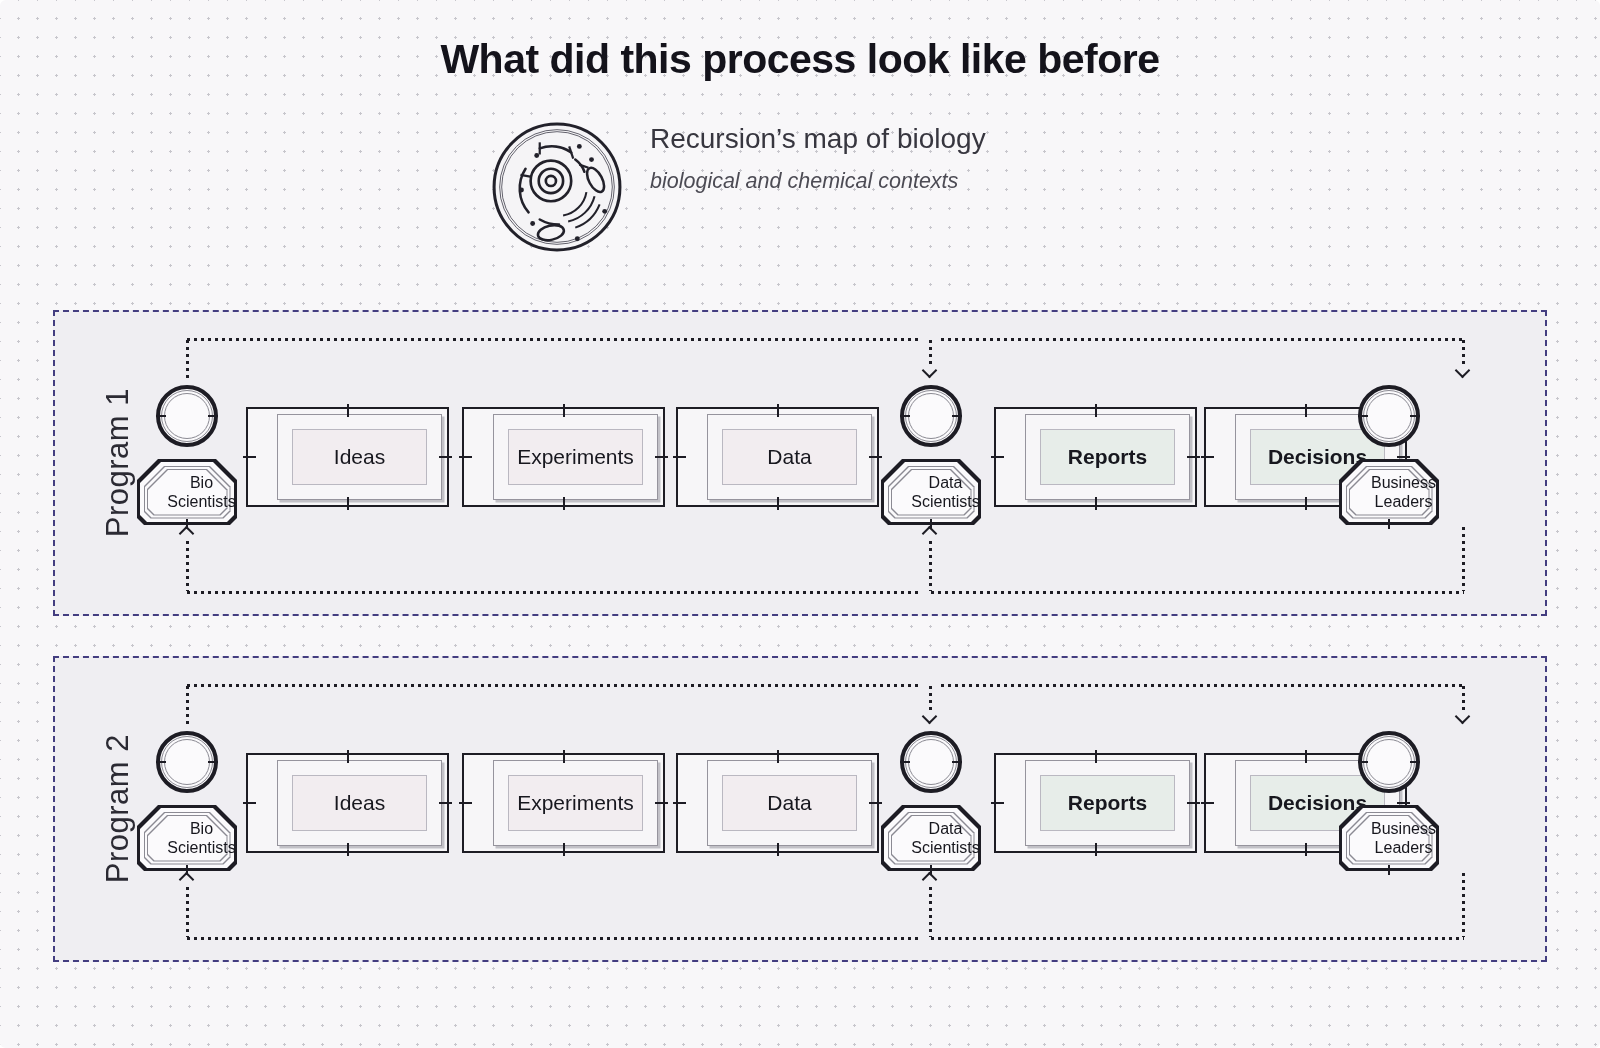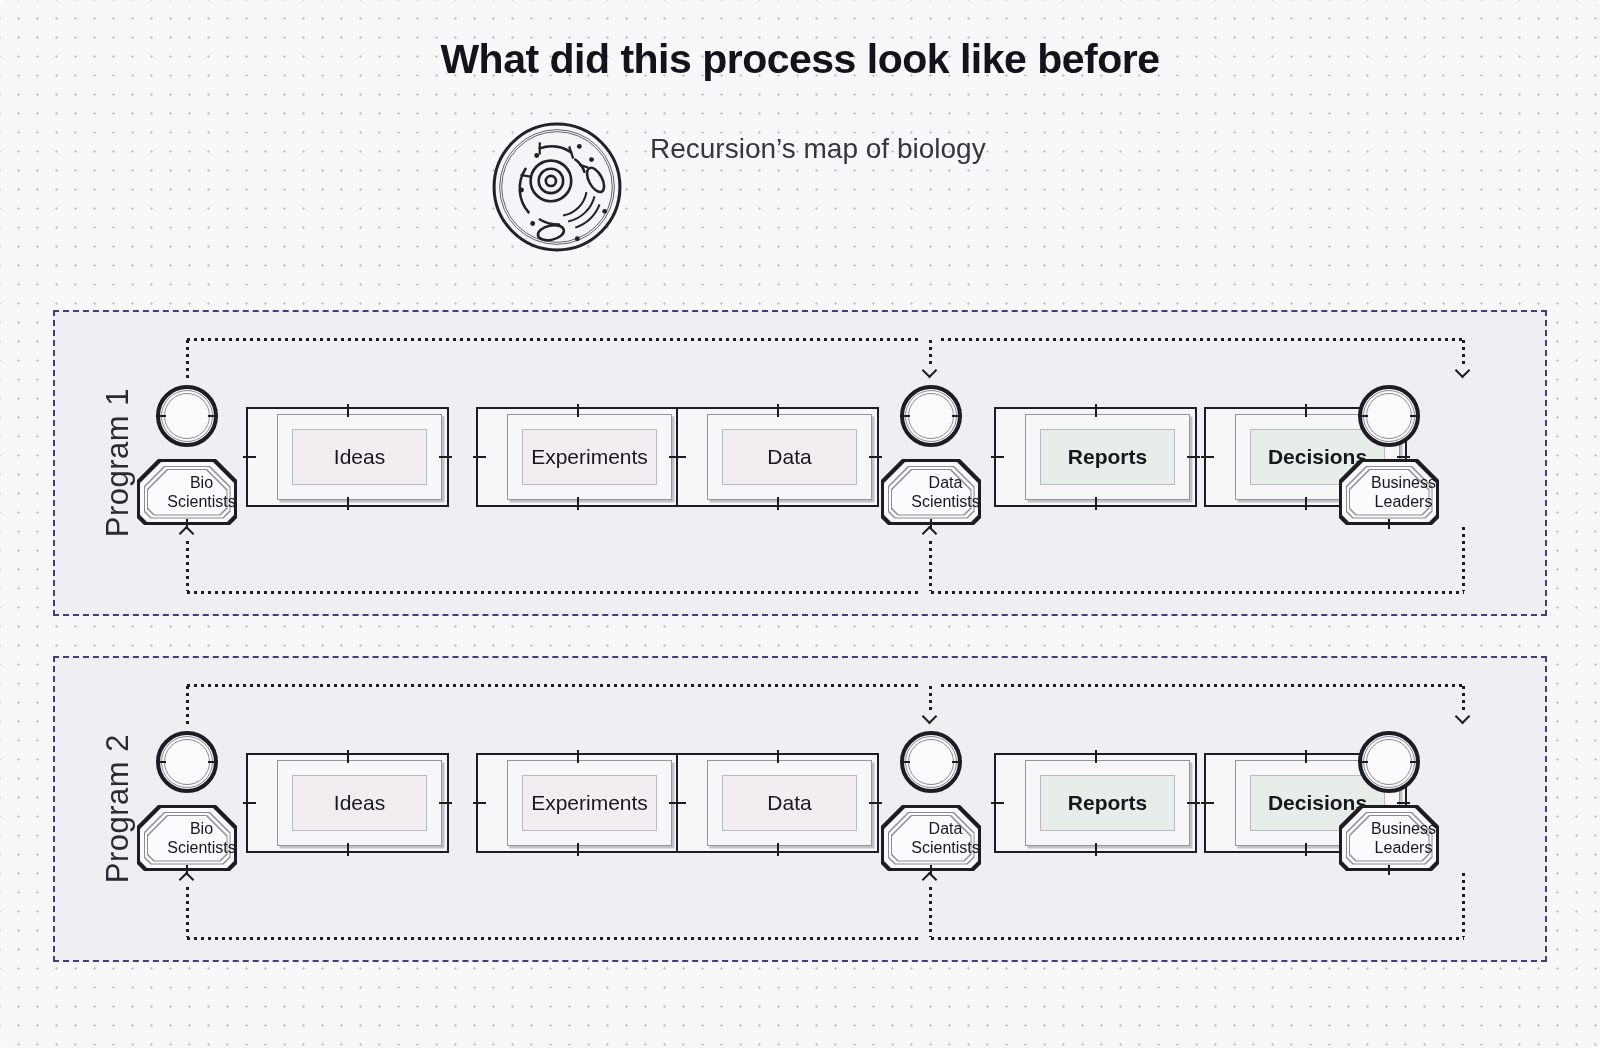--- a/index.html
+++ b/index.html
@@ -16,40 +16,40 @@
   }
 
   .title {
     position: absolute; top: 36px; left: 0; width: 100%;
     text-align: center; font-size: 41px; font-weight: 700;
     letter-spacing: -0.5px; color: #14131b;
   }
 
   .hero { position: absolute; left: 490px; top: 119px; width: 700px; height: 140px; }
   .hero svg { display: block; }
-  .hero-text { position: absolute; left: 160px; top: 14px; width: 540px; }
+  .hero-text { position: absolute; left: 160px; top: 4px; width: 540px; }
   .hero-heading { font-size: 28px; color: #37363f; margin-bottom: 9px; }
   .hero-sub { font-size: 21.5px; font-style: italic; color: #4c4b54; line-height: 35px; }
 
   .panel {
     position: absolute; left: 53px; width: 1494px; height: 306px;
     background: #efeef2; border: 2px dashed #433d80;
   }
   .p1 { top: 310px; }
   .p2 { top: 656px; }
 
   .prog-label { position: absolute; left: 26px; top: 0; height: 100%; width: 74px;
     display: flex; align-items: center; justify-content: center; }
   .prog-label span { writing-mode: vertical-rl; transform: rotate(180deg);
     font-size: 31px; color: #2b2a33; letter-spacing: 0.5px; white-space: nowrap; }
 
   
   .pbox { position: absolute; top: 95px; width: 203px; height: 100px;
     border: 2.5px solid #1d1c24; background: #f7f6f8; padding: 5px; }
-  .bx1{left:191px}.bx2{left:421px}.bx3{left:621px}.bx4{left:939px}.bx5{left:1149px}
+  .bx1{left:191px}.bx2{left:407px}.bx3{left:621px}.bx4{left:939px}.bx5{left:1149px}
   .pbox-in { height: 100%; border: 1px solid #96949d; padding: 14px;
     box-shadow: 2.5px 2.5px 0 #c2c1c7; margin-left: 24px; }
   .pbox-fill { height: 100%; border: 1px solid #bab8c1;
     display: flex; align-items: center; justify-content: center; }
   .pink .pbox-fill { background: #f2edf0; }
   .mint .pbox-fill { background: #e7ede9; font-weight: bold; }
   .pbox-label { font-size: 21px; color: #17171e; }
   .bt { position: absolute; background: #1d1c24; }
   .bt.tv { width: 2px; height: 13px; left: 50%; margin-left: -1px; }
   .bt.tv.t { top: -5px; } .bt.tv.b { bottom: -5px; }
@@ -141,20 +141,21 @@
       <circle cx="46" cy="36" r="2.4" fill="#22212a"></circle>
       <circle cx="88" cy="27" r="2.4" fill="#22212a"></circle>
       <circle cx="100" cy="40" r="2.4" fill="#22212a"></circle>
       <circle cx="113" cy="91" r="2.4" fill="#22212a"></circle>
       <circle cx="86" cy="118" r="2.4" fill="#22212a"></circle>
       <circle cx="42" cy="103" r="2.4" fill="#22212a"></circle>
       <circle cx="31" cy="70" r="2.4" fill="#22212a"></circle>
     </svg>
     <div class="hero-text">
       <div class="hero-heading">Recursion’s map of biology</div>
+      <div class="hero-sub">biological and chemical contexts</div>
     </div>
   </div>
 
   <section class="panel p1">
     <div class="prog-label">
       <span>Program 1</span>
     </div>
 
     <div class="hdot tA"></div>
     <div class="hdot tB"></div>

